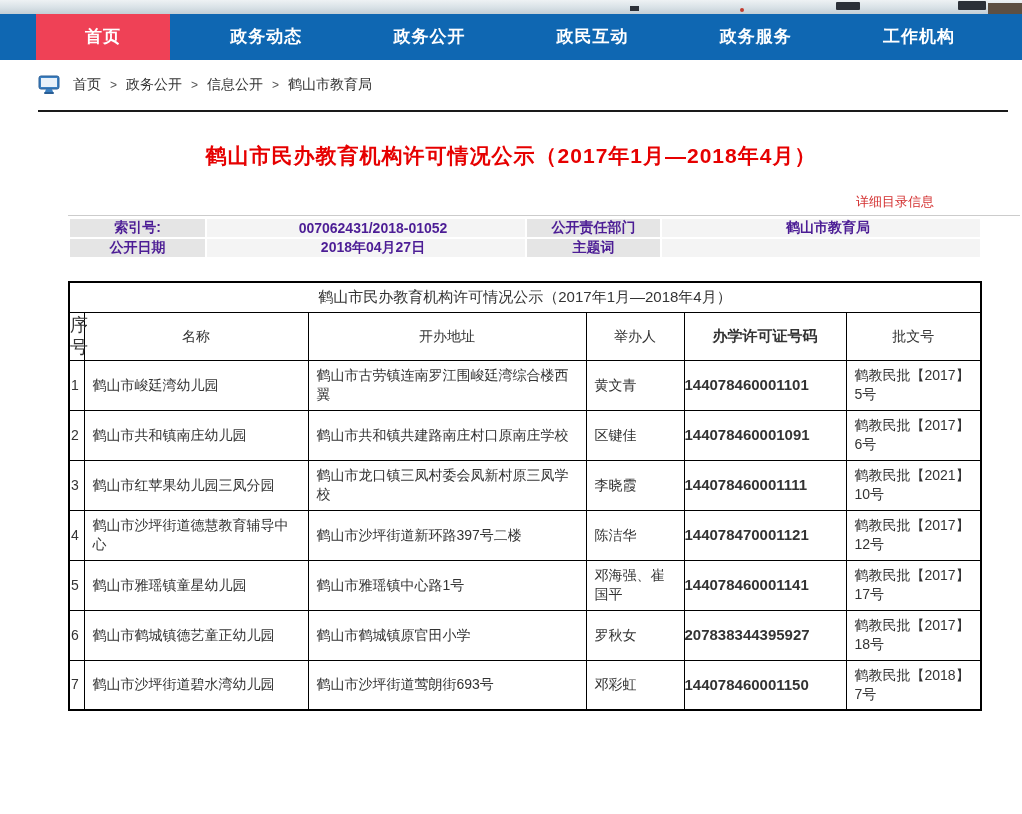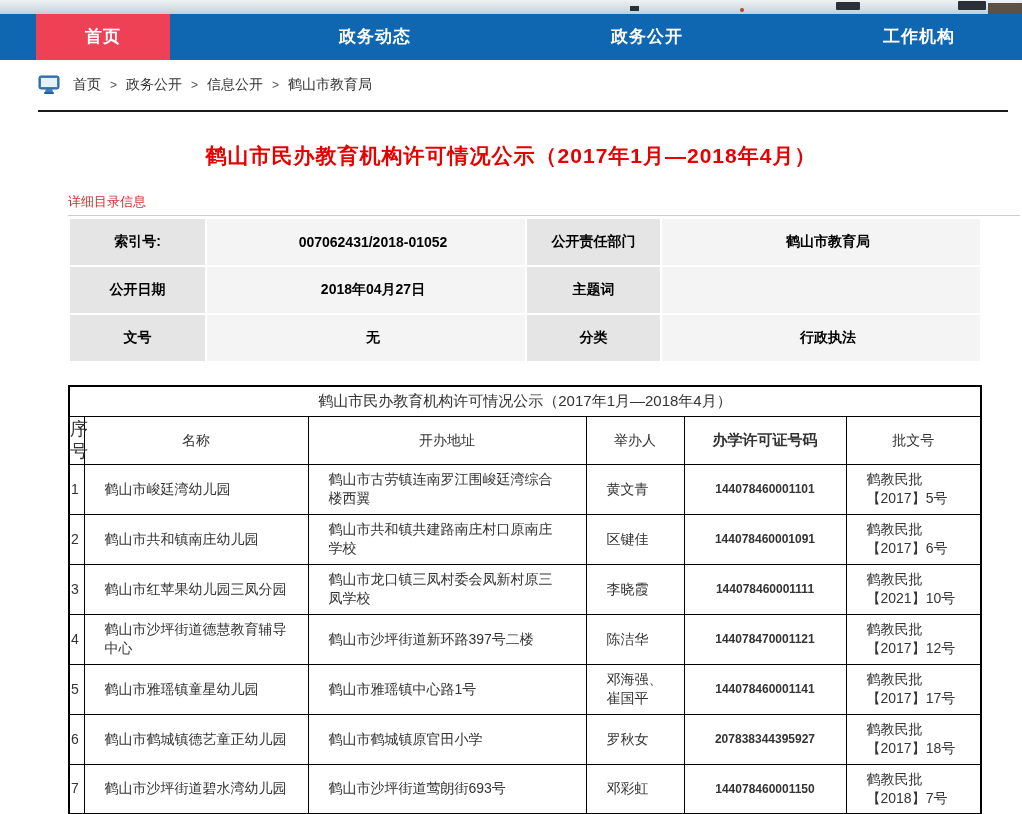--- a/index.html
+++ b/index.html
@@ -51,53 +51,53 @@
   .crumb-item { cursor:pointer; }
 
   
   .page-title {
     margin-top:30px; text-align:center;
     font-size:21px; font-weight:bold; color:#e60000; letter-spacing:1px;
   }
 
   
   .detail-row {
-    margin:22px 2px 0 68px; text-align:left;
+    margin:22px 2px 0 68px; text-align:right;
     padding:0 86px 4px 0; border-bottom:1px solid #ccc;
   }
   .detail-link { color:#d32f2f; font-size:13px; cursor:pointer; }
 
   
   .meta-table {
     width:912px; margin:1px 0 0 68px;
     border-collapse:separate; border-spacing:2px;
     table-layout:fixed;
   }
-  .meta-table td { height:46px; font-size:14px; font-weight:bold; color:#000000; }
+  .meta-table td { height:18px; font-size:14px; font-weight:bold; color:#4c1d95; }
   .meta-table td.lab { background:#e5e5e5; text-align:center; }
   .meta-table td.val { background:#f4f4f4; text-align:center; padding-left:14px; }
   .meta-table col.c1 { width:135px; }
   .meta-table col.c2 { width:318px; }
   .meta-table col.c3 { width:133px; }
   .meta-table col.c4 { width:318px; }
 
   
   .main-table {
     width:912px; margin:22px 0 0 68px;
     border-collapse:collapse; table-layout:fixed;
     border:2px solid #000;
   }
-  .main-table td { border:1px solid #000; font-size:14px; color:#333; vertical-align:middle; padding:2px 20px; line-height:1.35; }
+  .main-table td { border:1px solid #000; font-size:14px; color:#333; vertical-align:middle; padding:2px 8px; line-height:1.35; }
   .main-table .caption-cell { height:30px; text-align:center; font-size:15px; padding:2px; }
   .main-table .hrow td { height:48px; text-align:center; }
   .main-table .hd-lic { font-weight:bold; font-size:15px;margin-top:24px; }
   .main-table .hd-seq { padding:0; font-size:18px; line-height:1.25; }
   .main-table .drow td { height:50px; }
   .main-table .seq { padding:0 1px; font-size:14px; }
-  .main-table .lic { font-weight:bold; font-size:12px; text-align:center; padding:0; letter-spacing:0; }
+  .main-table .lic { font-weight:bold; font-size:15px; text-align:left; padding:0; letter-spacing:0; }
   .main-table col.c-seq  { width:15px;  }
   .main-table col.c-name { width:224px; }
   .main-table col.c-addr { width:278px; }
   .main-table col.c-own  { width:98px;  }
   .main-table col.c-lic  { width:162px; }
   .main-table col.c-doc  { width:135px; }
 </style>
 </head>
 <body>
 
@@ -106,20 +106,22 @@
   <div class="boat b2"></div>
   <div class="boat b3"></div>
   <div class="boat b4"></div>
   <div class="buoy"></div>
 </div>
 
 <div class="nav">
   <div class="nav-tab active">首页</div>
   <div class="nav-tab">政务动态</div>
   <div class="nav-tab">政务公开</div>
+  <div class="nav-tab">政民互动</div>
+  <div class="nav-tab">政务服务</div>
   <div class="nav-tab">工作机构</div>
 </div>
 
 <div class="crumb-bar">
   <svg class="monitor" width="22" height="20" viewBox="0 0 22 20">
     <rect x="1" y="1" width="20" height="13" rx="2" fill="#3a7fc1" stroke="#2a5e95" stroke-width="1"></rect>
     <rect x="3" y="3" width="16" height="9" fill="#e8f1fa"></rect>
     <path d="M8 14 L14 14 L15 17 L7 17 Z" fill="#3a7fc1"></path>
     <rect x="6" y="17" width="10" height="2" rx="1" fill="#2a5e95"></rect>
   </svg>
@@ -151,26 +153,20 @@
     <td class="val">007062431/2018-01052</td>
     <td class="lab">公开责任部门</td>
     <td class="val">鹤山市教育局</td>
   </tr>
   <tr>
     <td class="lab">公开日期</td>
     <td class="val">2018年04月27日</td>
     <td class="lab">主题词</td>
     <td class="val"></td>
   </tr>
-  <tr>
-    <td class="lab">文号</td>
-    <td class="val">无</td>
-    <td class="lab">分类</td>
-    <td class="val">行政执法</td>
-  </tr>
 </tbody>
   </table>
 
 <table class="main-table">
   <colgroup>
     <col class="c-seq">
       <col class="c-name">
       <col class="c-addr">
     <col class="c-own">
       <col class="c-lic">

